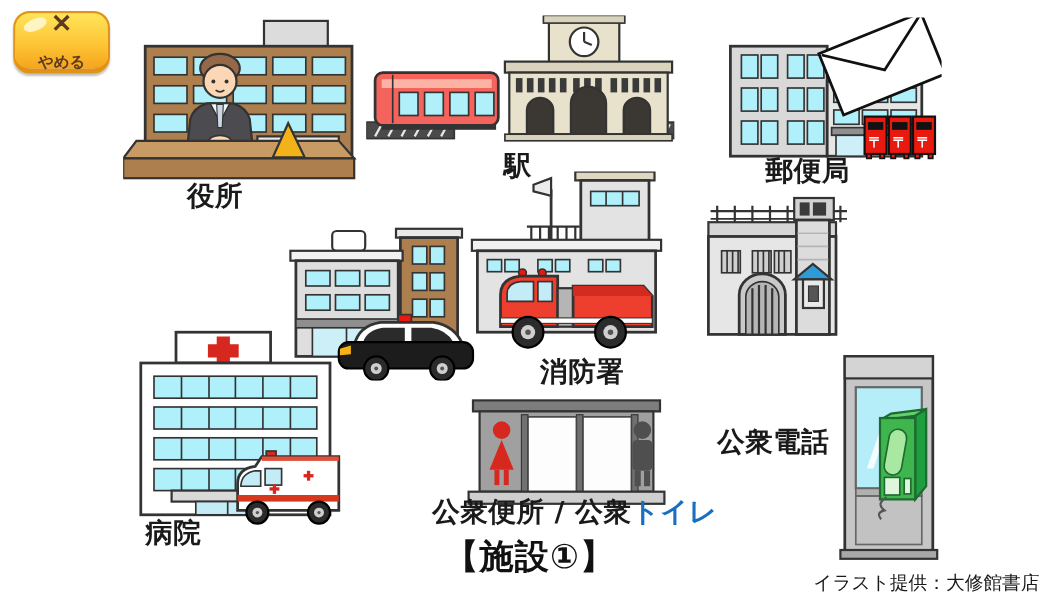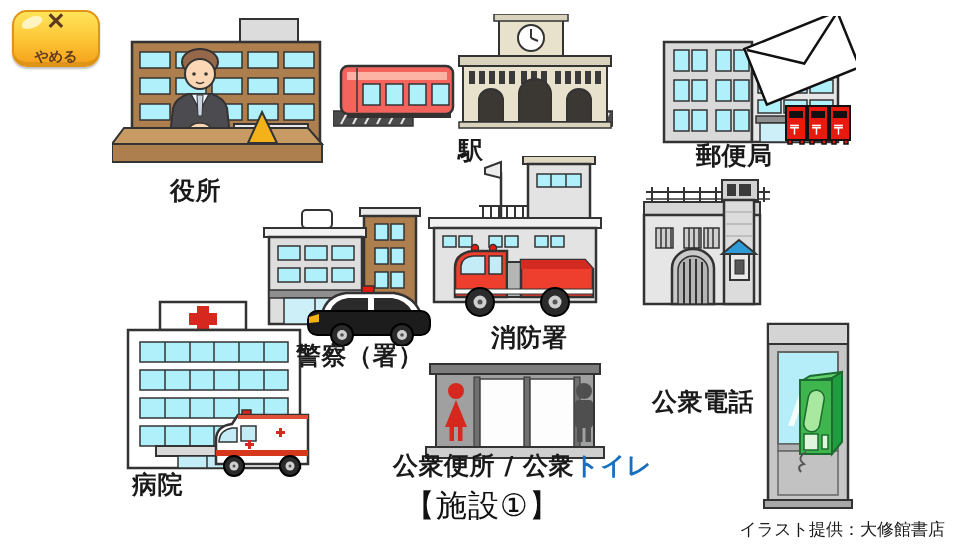--- a/index.html
+++ b/index.html
@@ -1,21 +1,21 @@
 <!DOCTYPE html>
 <html><head>
 <meta charset="utf-8">
 <style>
   *{margin:0;padding:0;box-sizing:border-box}
   body{background:#fff;font-family:"DejaVu Sans","Liberation Sans",sans-serif}
   .screen{position:relative;width:960px;height:552px;background:#ffffff;overflow:hidden}
   .illu{position:absolute;line-height:0}
   .flabel{position:absolute;font-size:25px;font-weight:600;color:#1a1a1a;letter-spacing:.5px;white-space:nowrap;line-height:1.15}
   .alt{color:#176fc1}
-  .page-title{position:absolute;left:404px;top:485px;font-size:31px;font-weight:400;color:#111;letter-spacing:1px;white-space:nowrap}
+  .page-title{position:absolute;left:404px;top:485px;font-size:31px;font-weight:700;color:#111;letter-spacing:1px;white-space:nowrap}
   .credit{position:absolute;right:15px;top:518px;font-size:17px;color:#1a1a1a;white-space:nowrap}
   .quit-btn{position:absolute;left:12px;top:10px;width:88px;height:57px;border-radius:15px;
     background:linear-gradient(#ffe45a 0%,#fdc636 55%,#f6a51d 100%);
     border:2px solid #e09417;border-bottom-width:5px;box-shadow:0 2px 2px rgba(0,0,0,.25);
     display:flex;flex-direction:column;align-items:center;justify-content:center;cursor:pointer;padding:0}
   .quit-shine{position:absolute;left:7px;top:5px;width:22px;height:11px;background:#fff6c8;opacity:.95;border-radius:50%;transform:rotate(-22deg)}
   .quit-x{color:#5d3a21;font-size:23px;font-weight:700;line-height:1}
   .quit-label{color:#5d3a21;font-size:14px;font-weight:700;line-height:1.2;margin-top:15px}
 </style>
 </head>
@@ -446,24 +446,23 @@
         <rect x="42" y="58" width="32" height="74" fill="#3fb54d" stroke="#1c6b2f" stroke-width="2"></rect>
         <rect x="48" y="68" width="16" height="42" rx="8" fill="#a8e8a0" stroke="#1c6b2f" stroke-width="1.5" transform="rotate(10 56 89)"></rect>
         <rect x="46" y="112" width="14" height="16" fill="#dff5dc" stroke="#1c6b2f" stroke-width="1.5"></rect>
         <rect x="64" y="113" width="6" height="14" fill="#dff5dc" stroke="#1c6b2f" stroke-width="1.5"></rect>
         <path d="M48,130 q-10,6 -2,12 q-8,2 -3,8" fill="none" stroke="#555" stroke-width="2"></path>
       </g>
       <rect x="6" y="178" width="88" height="8" fill="#a8a8a8" stroke="#333" stroke-width="2"></rect>
     </svg>
   </div>
 
-  <div class="flabel" style="left:170px;top:177px">役所</div>
+  <div class="flabel" style="left:170px;top:164px">役所</div>
   <div class="flabel" style="left:458px;top:137px">駅</div>
   <div class="flabel" style="left:696px;top:142px">郵便局</div>
-  <div class="flabel" style="left:296px;top:342px">警察（署）</div>
   <div class="flabel" style="left:491px;top:324px">消防署</div>
   <div class="flabel" style="left:132px;top:471px">病院</div>
   <div class="flabel" style="left:652px;top:388px">公衆電話</div>
   <div class="flabel" style="left:393px;top:452px"><span>公衆便所 / 公衆</span><span class="alt">トイレ</span></div>
 
   <div class="page-title">【施設①】</div>
   <div class="credit">イラスト提供：大修館書店</div>
 </div>
 
 </body></html>

